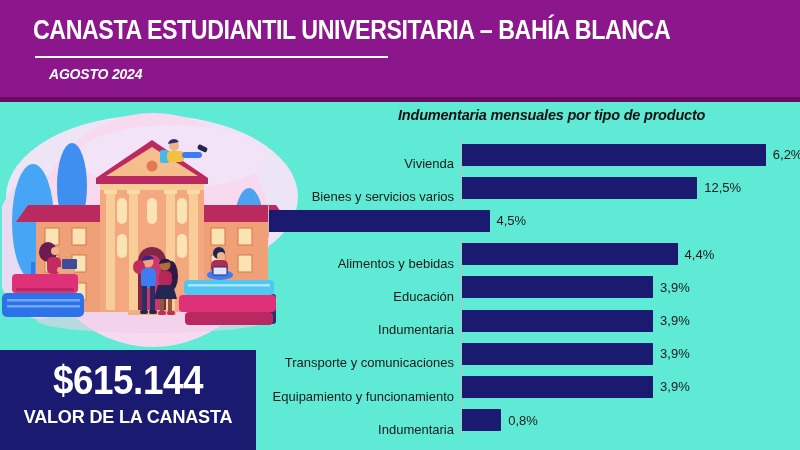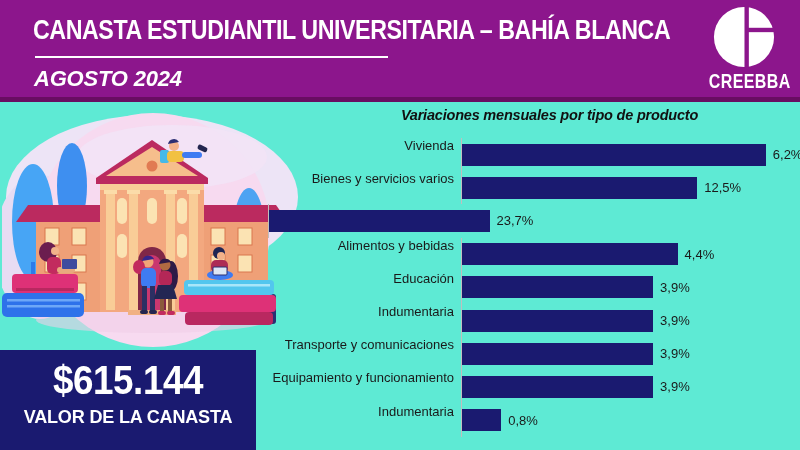--- a/index.html
+++ b/index.html
@@ -6,21 +6,21 @@
   .slide{position:relative;width:800px;height:450px;background:#5eead4;overflow:hidden;
          font-family:Liberation Sans, sans-serif;padding-left:20px;}
 
   
   .header{position:absolute;top:0;left:0;width:800px;height:97px;background:#8C168C;
           border-bottom:5px solid #690D62;box-sizing:content-box;}
   .page-title{position:absolute;left:33px;top:15px;margin:0;color:#fff;font-size:27px;
               font-weight:bold;letter-spacing:-.5px;white-space:nowrap;
               transform:scaleX(.86);transform-origin:left center;}
   .title-underline{position:absolute;left:35px;top:56px;width:353px;height:2px;background:#fff;}
-  .period{position:absolute;left:34px;top:66px;color:#fff;font-size:22px;font-weight:bold;
+  .period{position:absolute;left:49px;top:66px;color:#fff;font-size:14px;font-weight:bold;
           font-style:italic;letter-spacing:-.2px;}
   .brand{position:absolute;top:5px;right:12px;width:88px;text-align:center;}
   .brand svg{display:block;margin:0 auto;}
   .brand-name{color:#fff;font-size:20px;font-weight:bold;margin-top:1px;letter-spacing:.5px;
               transform:scaleX(.8);transform-origin:center;}
 
   
   .illustration{position:absolute;left:2px;top:102px;width:300px;height:248px;}
 
   
@@ -29,45 +29,37 @@
   .amount{font-size:40px;font-weight:bold;margin-top:8px;letter-spacing:-.5px;
           transform:scaleX(.92);transform-origin:center;}
   .caption{font-size:19px;font-weight:bold;letter-spacing:-.2px;margin-top:3px;
            transform:scaleX(.95);transform-origin:center;}
 
   
   .chart{position:absolute;left:268px;top:107px;width:528px;}
   .chart-title{margin:0 95px 15px 130px;font-size:14.5px;font-weight:bold;font-style:italic;
                color:#111;text-align:center;white-space:nowrap;letter-spacing:-.2px;}
   .chart-rows{position:relative;}
-  .chart-row{display:flex;align-items:flex-start;height:33.2px;}
+  .chart-row{display:flex;align-items:flex-end;height:33.2px;}
   .row-label{width:186px;flex:none;text-align:right;padding-right:7px;font-size:13px;
              color:#1a1a1a;white-space:nowrap;}
   .bar-area{display:flex;align-items:center;align-self:stretch;flex:1;
             border-left:1px solid #BFBFBF;}
   .bar{height:22px;flex:none;}
   .bar-value{margin-left:7px;font-size:13px;color:#1a1a1a;white-space:nowrap;}
 </style>
 </head>
 <body>
 
 <div class="slide">
 
   <div class="header">
     <h1 class="page-title">CANASTA ESTUDIANTIL UNIVERSITARIA – BAHÍA BLANCA</h1>
     <div class="title-underline"></div>
     <div class="period">AGOSTO 2024</div>
-    <div class="brand">
-      <svg width="64" height="64" viewBox="0 0 66 66">
-        <circle cx="33" cy="33" r="31" fill="#ffffff"></circle>
-        <rect x="33.5" y="0" width="4.5" height="66" fill="#8C168C"></rect>
-        <rect x="36" y="23.5" width="30" height="4.5" fill="#8C168C"></rect>
-      </svg>
-      <div class="brand-name">CREEBBA</div>
-    </div>
   </div>
 
   <div class="illustration">
     <svg width="300" height="248" viewBox="0 0 300 248">
 
       <g>
         <ellipse cx="150" cy="95" rx="146" ry="82" fill="#EDE4F6"></ellipse>
         <ellipse cx="38" cy="145" rx="46" ry="72" fill="#E7DCF3"></ellipse>
         <circle cx="151" cy="128" r="117" fill="#F7DAF0"></circle>
         <ellipse cx="170" cy="55" rx="95" ry="32" fill="#F2E3F6" opacity="0.9"></ellipse>
@@ -191,40 +183,40 @@
       </g>
     </svg>
   </div>
 
   <div class="value-box">
     <div class="amount">$615.144</div>
     <div class="caption">VALOR DE LA CANASTA</div>
   </div>
 
   <div class="chart">
-    <h2 class="chart-title">Variaciones mensuales por tipo de producto</h2>
+    <h2 class="chart-title">Indumentaria mensuales por tipo de producto</h2>
     <div class="chart-rows" id="chart-rows">
         <div class="chart-row">
           <span class="row-label">Vivienda</span>
           <div class="bar-area">
             <div class="bar" style="width: 303.8px; background: rgb(26, 26, 112);"></div>
             <span class="bar-value">6,2%</span>
           </div>
         </div>
         <div class="chart-row">
           <span class="row-label">Bienes y servicios varios</span>
           <div class="bar-area">
             <div class="bar" style="width: 235.2px; background: rgb(26, 26, 112);"></div>
             <span class="bar-value">12,5%</span>
           </div>
         </div>
         <div class="chart-row">
           <div class="bar-area">
             <div class="bar" style="width: 220.5px; background: rgb(26, 26, 112);"></div>
-            <span class="bar-value">23,7%</span>
+            <span class="bar-value">4,5%</span>
           </div>
         </div>
         <div class="chart-row">
           <span class="row-label">Alimentos y bebidas</span>
           <div class="bar-area">
             <div class="bar" style="width: 215.6px; background: rgb(26, 26, 112);"></div>
             <span class="bar-value">4,4%</span>
           </div>
         </div>
         <div class="chart-row">

